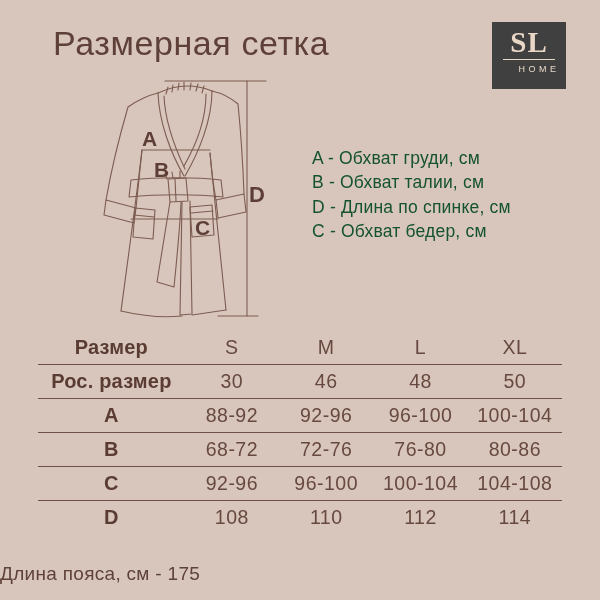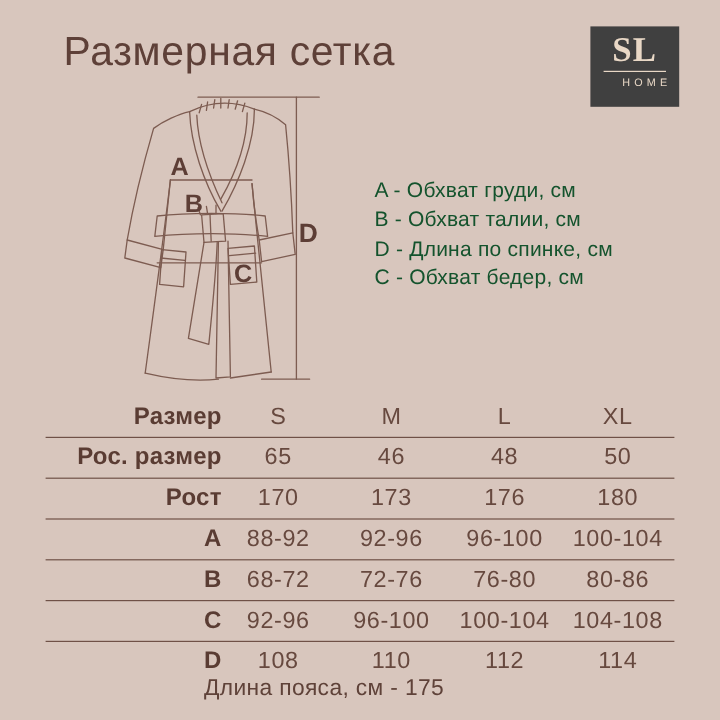--- a/index.html
+++ b/index.html
@@ -33,25 +33,25 @@
   .robe-letters .big{font-size:22px;}
 
   .legend{
     position:absolute;left:312px;top:146px;
     font-size:17.5px;line-height:24.3px;letter-spacing:.2px;color:#14532d;
   }
 
   .size-table{position:absolute;left:38px;top:331px;width:524px;}
   .t-row{display:flex;height:33px;align-items:center;border-bottom:1.6px solid #6f5147;}
   .t-row.last{border-bottom:none;}
-  .t-label{width:28%;text-align:right;font-weight:700;font-size:20px;color:#5a3c33;letter-spacing:.2px;}
+  .t-label{width:28%;text-align:center;font-weight:700;font-size:20px;color:#5a3c33;letter-spacing:.2px;}
   .t-cell{width:18%;text-align:center;font-size:19.5px;font-weight:400;color:#67493f;letter-spacing:.5px;}
 
   .belt-note{
-    position:absolute;left:0;top:563px;width:540px;text-align:center;
+    position:absolute;left:0;top:563px;width:540px;
     font-size:19px;color:#5f4239;letter-spacing:.3px;
   }
 </style>
 </head>
 <body>
 
 <div class="stage">
 
   <div class="page-title">Размерная сетка</div>
 
@@ -115,31 +115,24 @@
   <div class="size-table">
     <div class="t-row">
       <div class="t-label">Размер</div>
       <div class="t-cell">S</div>
       <div class="t-cell">M</div>
       <div class="t-cell">L</div>
       <div class="t-cell">XL</div>
     </div>
     <div class="t-row">
       <div class="t-label">Рос. размер</div>
-      <div class="t-cell">65</div>
+      <div class="t-cell">30</div>
       <div class="t-cell">46</div>
       <div class="t-cell">48</div>
       <div class="t-cell">50</div>
-    </div>
-    <div class="t-row">
-      <div class="t-label">Рост</div>
-      <div class="t-cell">170</div>
-      <div class="t-cell">173</div>
-      <div class="t-cell">176</div>
-      <div class="t-cell">180</div>
     </div>
     <div class="t-row">
       <div class="t-label">A</div>
       <div class="t-cell">88-92</div>
       <div class="t-cell">92-96</div>
       <div class="t-cell">96-100</div>
       <div class="t-cell">100-104</div>
     </div>
     <div class="t-row">
       <div class="t-label">B</div>

